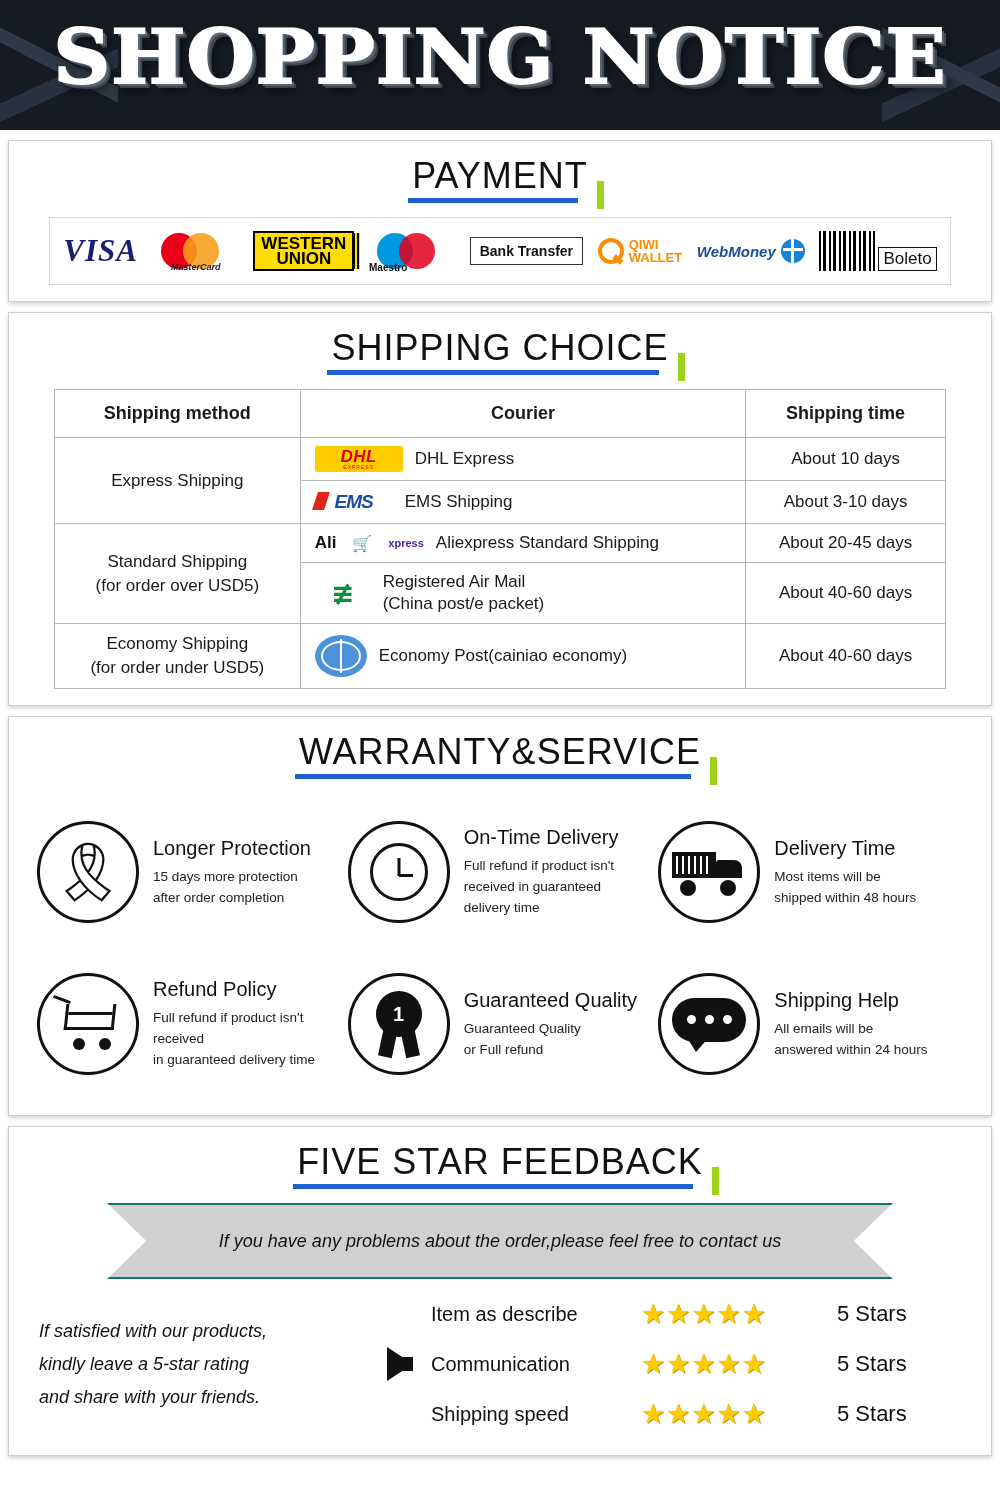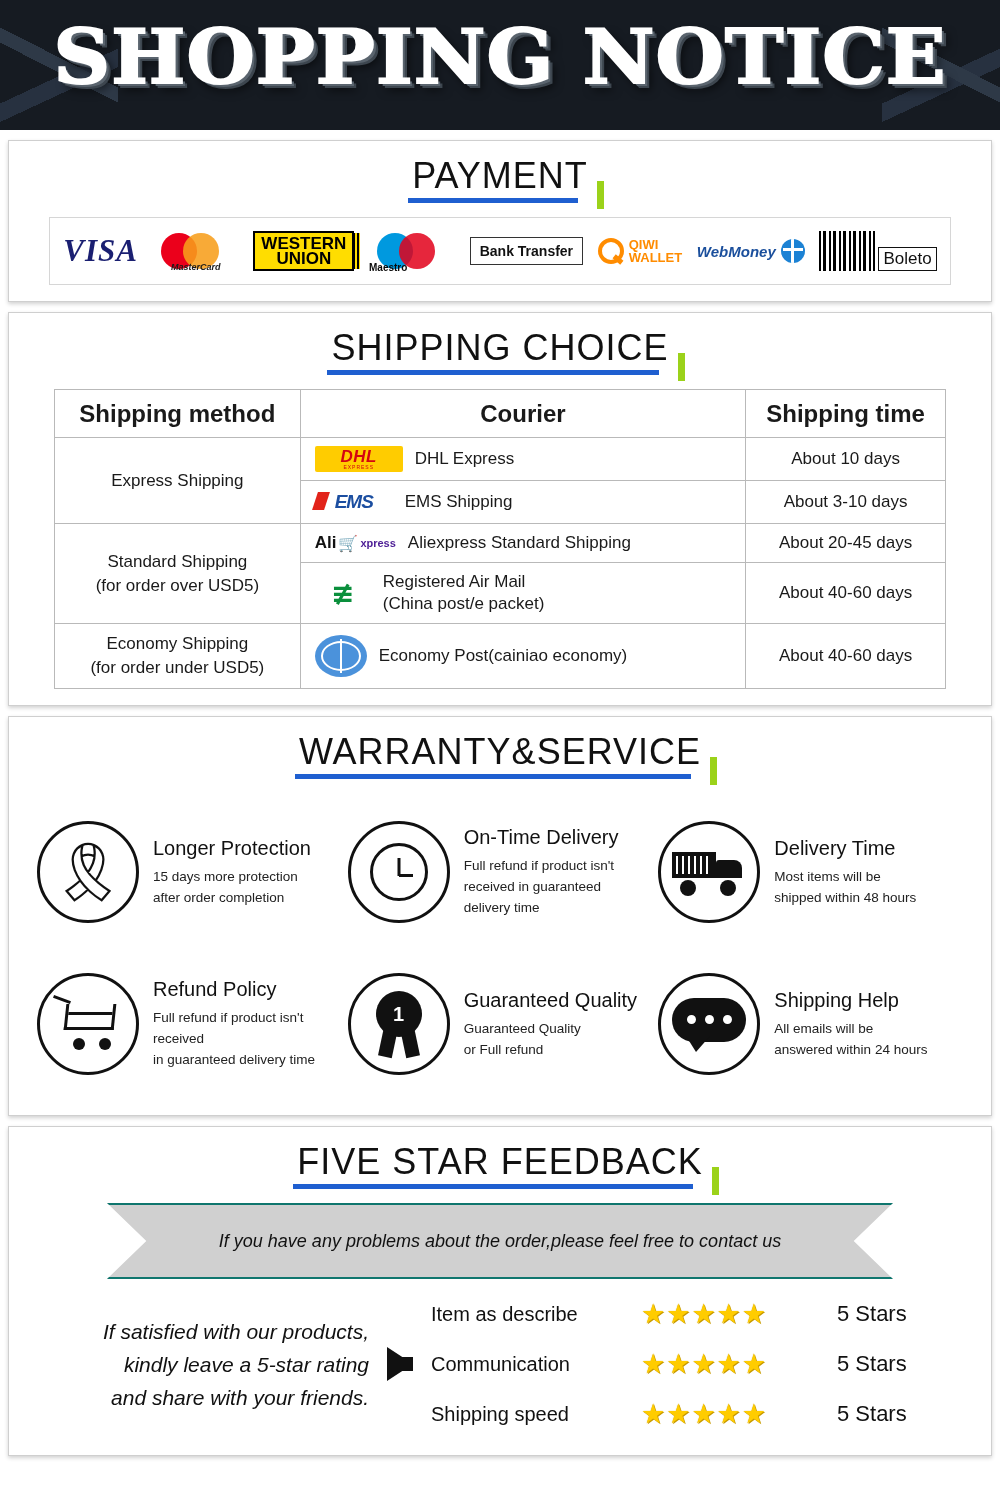--- a/index.html
+++ b/index.html
@@ -158,42 +158,42 @@
     margin: 2px auto 0 auto;
     font-size: 17px;
     color: #1a1a1a;
   }
   table.ship th, table.ship td {
     border: 1px solid #b9b9b9;
     padding: 8px 6px;
     text-align: center;
     vertical-align: middle;
   }
-  table.ship th { font-weight: bold; font-size: 24px; height: 48px; }
+  table.ship th { font-weight: bold; font-size: 18px; height: 48px; }
   table.ship td.method { width: 246px; line-height: 24px; }
   table.ship td.courier { width: 446px; text-align: left; padding-left: 14px; }
   table.ship td.time { width: 200px; }
   .cour { display: flex; align-items: center; gap: 12px; }
   .cour .label { line-height: 22px; }
 
   .logo-dhl {
     width: 88px; height: 26px; background: #ffcc00;
     display: flex; flex-direction: column; align-items: center; justify-content: center;
     border-radius: 2px;
   }
   .logo-dhl .a { font-family:"Liberation Sans",sans-serif; font-style: italic; font-weight: bold;
     font-size: 17px; color: #d40511; line-height: 15px; letter-spacing: .5px; }
   .logo-dhl .b { font-size: 5px; color:#d40511; letter-spacing:1px; }
   .logo-ems {
     width: 78px; height: 26px; background: #fff; border: 0;
     display:flex; align-items:center; justify-content:center; position: relative;
   }
   .logo-ems .b1 { position:absolute; left:0; top:3px; width:12px; height:18px; background:#e2231a; transform: skewX(-18deg);}
   .logo-ems .t { font-style: italic; font-weight: bold; font-size: 19px; color: #1b4ea0; letter-spacing: -1px;}
-  .logo-ali { display:flex; align-items:center; gap:2px; }
+  .logo-ali { display:flex; align-items:center; gap:16px; }
   .logo-ali .ali { font-weight: bold; font-size: 17px; color:#111; }
   .logo-ali .cart { color:#e62e04; font-size: 16px; }
   .logo-ali .xp { font-weight: bold; font-size: 11px; color:#4c1d95; }
   .logo-cp {
     width: 56px; height: 34px; display:flex; align-items:center; justify-content:center;
     color: #0a8f3c; font-size: 28px; font-weight: bold; font-family:"DejaVu Sans", sans-serif;
   }
   .logo-un {
     width: 52px; height: 42px; border-radius: 50%;
     background: #4b92db; position: relative;
@@ -264,21 +264,21 @@
   .ribbon-inner {
     position:absolute; inset:0;
     background:#d0d0d0;
     border:2px solid #0f766e;
     clip-path: polygon(0 0, 100% 0, 95% 50%, 100% 100%, 0 100%, 5% 50%);
     display:flex;align-items:center;justify-content:center;
   }
   .ribbon-text { font-style: italic; font-size: 18px; color: #111; }
 
   .fb-bottom { display: flex; align-items: center; padding: 10px 20px 0 20px; }
-  .fb-left { width: 330px; font-style: italic; font-size: 21px; color: #111; line-height: 33px; text-align: right; }
+  .fb-left { width: 330px; font-style: italic; font-size: 18px; color: #111; line-height: 33px; text-align: left; }
   .arrow { width: 62px; display: flex; align-items: center; justify-content: center; }
   .arrow .a {
     width: 0; height: 0;
     border-top: 17px solid transparent; border-bottom: 17px solid transparent;
     border-left: 26px solid #111; position: relative;
   }
   .arrow .a::before {
     content:""; position:absolute; left:-26px; top:-7px; width: 26px; height: 14px; background:#111;
   }
   .fb-rows { flex: 1; }

